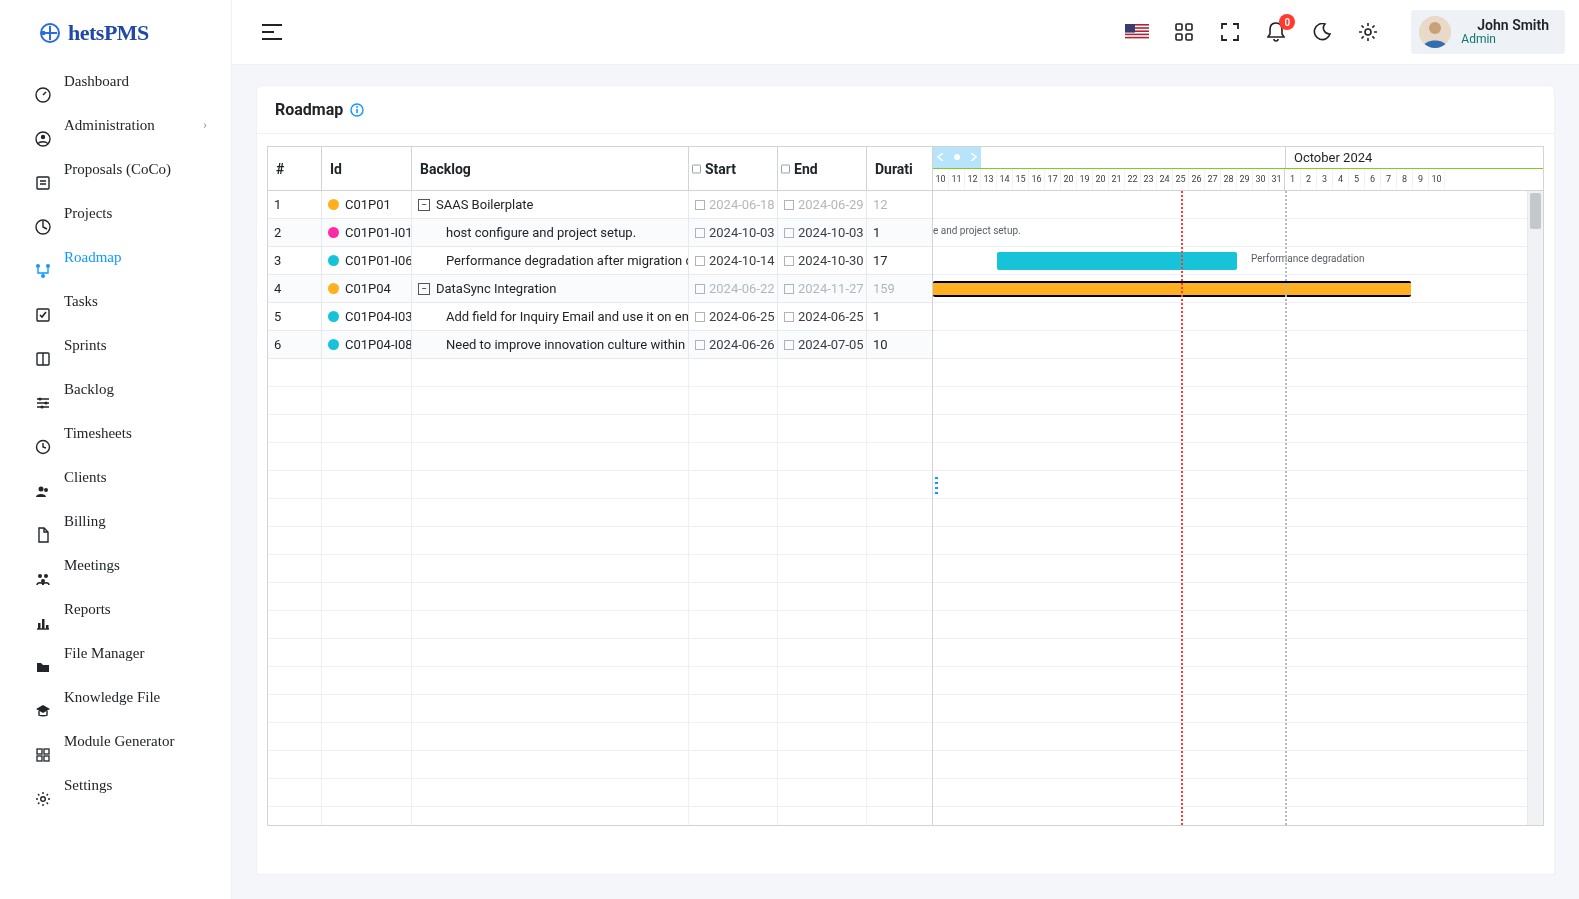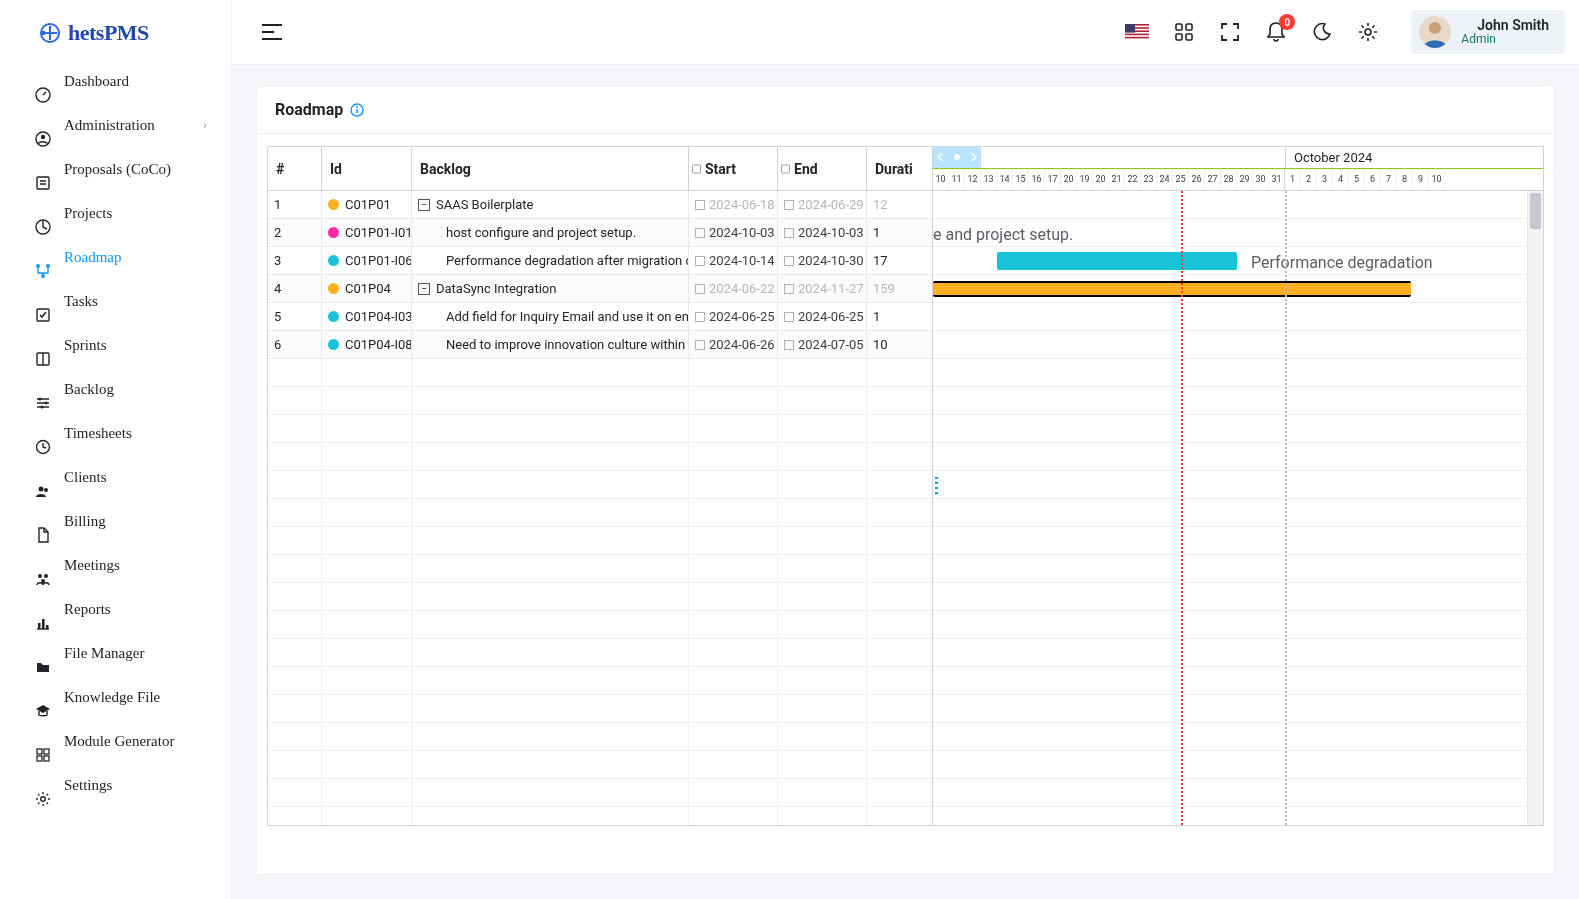--- a/index.html
+++ b/index.html
@@ -123,21 +123,21 @@
   .tl-days{ height:22px; display:flex;}
   .tl-day{ width:16px; font-size:9px; color:#3a3f45; display:flex;align-items:center;justify-content:center; border-right:1px solid #f0f2f4; flex-shrink:0;}
   .tl-body{ position:absolute; left:0; right:0; top:44px; bottom:0;}
   .tl-row{ height:28px; border-bottom:1px solid #eef0f3; position:relative;}
   .today-line{ position:absolute; top:0; bottom:0; border-left:2px dotted #ff3b30; z-index:3;}
   .month-line{ position:absolute; top:0; bottom:0; border-left:2px dotted #b3b8be; z-index:2;}
   .bar{ position:absolute; height:18px; top:5px; border-radius:2px;}
   .bar.teal{ background:#17c3d9;}
   .bar.orange{ background:#ffb020;}
   .bar.orange-top{ border-top:2px solid #000; border-bottom:2px solid #000; height:16px; top:6px;}
-  .bar-label{ position:absolute; font-size:16px; color:#5a5f66; white-space:nowrap;}
+  .bar-label{ position:absolute; font-size:10px; color:#5a5f66; white-space:nowrap;}
   .tl-scrollbar{ position:absolute; right:0; top:0; bottom:0; width:16px; background:#f1f2f4; border-left:1px solid #e6e9ee;}
   .tl-thumb{ position:absolute; left:2px; right:2px; top:2px; height:36px; background:#c4c7cc; border-radius:2px;}
 </style>
 </head>
 <body>
 
 <div class="sidebar">
   <div class="logo">
     <svg width="24" height="24" viewBox="0 0 24 24" fill="none">
       <circle cx="12" cy="12" r="9" stroke="#2c6adf" stroke-width="2"></circle>

